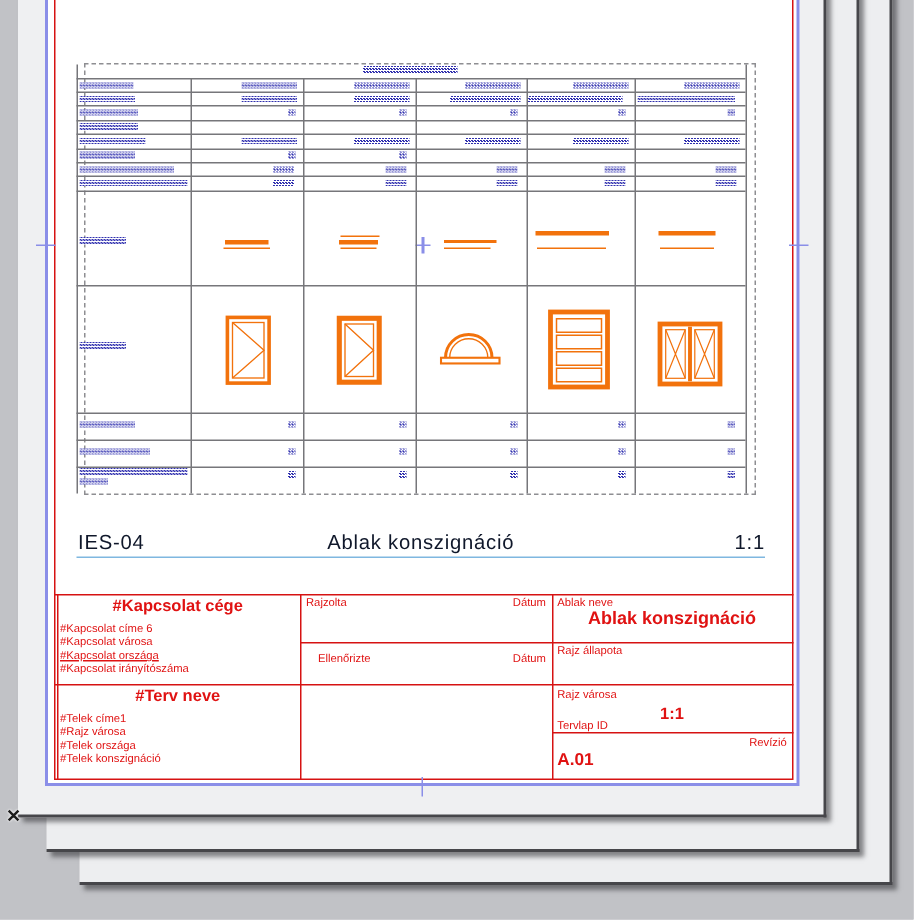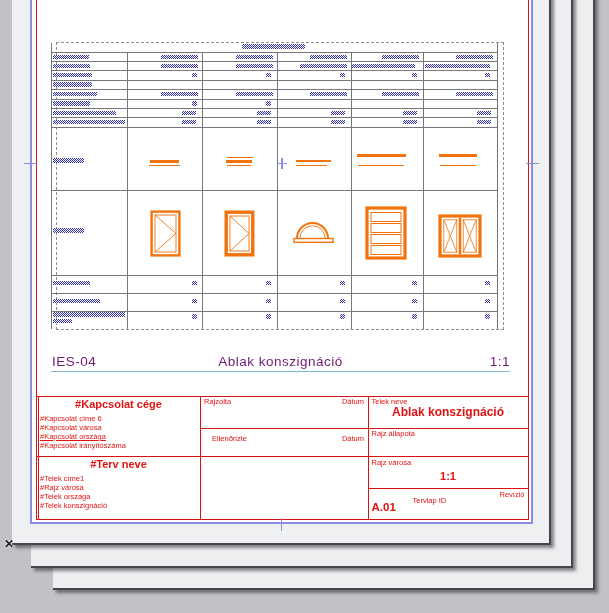--- a/index.html
+++ b/index.html
@@ -19,21 +19,21 @@
   .tick{background:#8a8ee8;}
   
   .hl{position:absolute;height:1px;background:#76767a;}
   .vl{position:absolute;width:1px;background:#76767a;}
   .gk{position:absolute;background:conic-gradient(#2f2fae 25%,#fff 0 50%,#2f2fae 0 75%,#fff 0) 0 0/2px 2px;}
   .ob{position:absolute;background:#f2720c;}
   #marquee{left:56px;top:42px;width:448px;height:288px;border:1px dashed #8e8e92;box-sizing:border-box;}
   .sym{position:absolute;}
   .sym *{stroke:#f2720c;fill:none;}
   
-  .dh{position:absolute;top:354px;color:#701a75;font-size:13.5px;letter-spacing:.5px;}
+  .dh{position:absolute;top:354px;color:#0f172a;font-size:13.5px;letter-spacing:.5px;}
   #dh-underline{left:51px;top:370.5px;width:459px;height:1.4px;background:#7fb7e0;}
   
   .rl{position:absolute;background:#d61212;}
   .tbt{position:absolute;color:#e01212;font-size:7.5px;line-height:1.1;white-space:nowrap;text-align:right;}
   .tbb{position:absolute;color:#e01212;font-weight:bold;font-size:11px;text-align:center;white-space:nowrap;}
   .cellflex{display:flex;justify-content:space-between;}
   #close-x{left:4px;top:537px;width:16px;height:16px;font-size:12px;font-weight:bold;color:#1c1c1c;
            text-shadow:0 0 2px #fff,0 0 1px #fff;cursor:pointer;}
 </style>
 </head>
@@ -211,26 +211,26 @@
 
       <div class="tbt cellflex" style="left:204px;top:398px;width:160px;">
         <span>Rajzolta</span>
         <span>Dátum</span>
       </div>
       <div class="tbt cellflex" style="left:212px;top:435px;width:152px;">
         <span>Ellenőrizte</span>
         <span>Dátum</span>
       </div>
 
-      <div class="tbt" style="left:371.5px;top:397.5px;">Telek neve</div>
+      <div class="tbt" style="left:371.5px;top:397.5px;">Ablak neve</div>
       <div class="tbb" style="left:368px;top:405px;width:160px;font-size:12px;">Ablak konszignáció</div>
       <div class="tbt" style="left:371.5px;top:429.5px;">Rajz állapota</div>
       <div class="tbt" style="left:371.5px;top:458.5px;">Rajz városa</div>
       <div class="tbb" style="left:368px;top:470px;width:160px;">1:1</div>
-      <div class="tbt" style="left:371.5px;top:497px;margin-left:41px;">Tervlap ID</div>
+      <div class="tbt" style="left:371.5px;top:480px;">Tervlap ID</div>
       <div class="tbt" style="left:368px;top:490.5px;width:156.5px;text-align:right;">Revízió</div>
       <div class="tbb" style="left:371.5px;top:500.5px;width:auto;font-size:11.5px;text-align:left;">A.01</div>
 
     </div>
   </div>
 
   <div class="abs" id="close-x">✕</div>
 
 </div>
 

